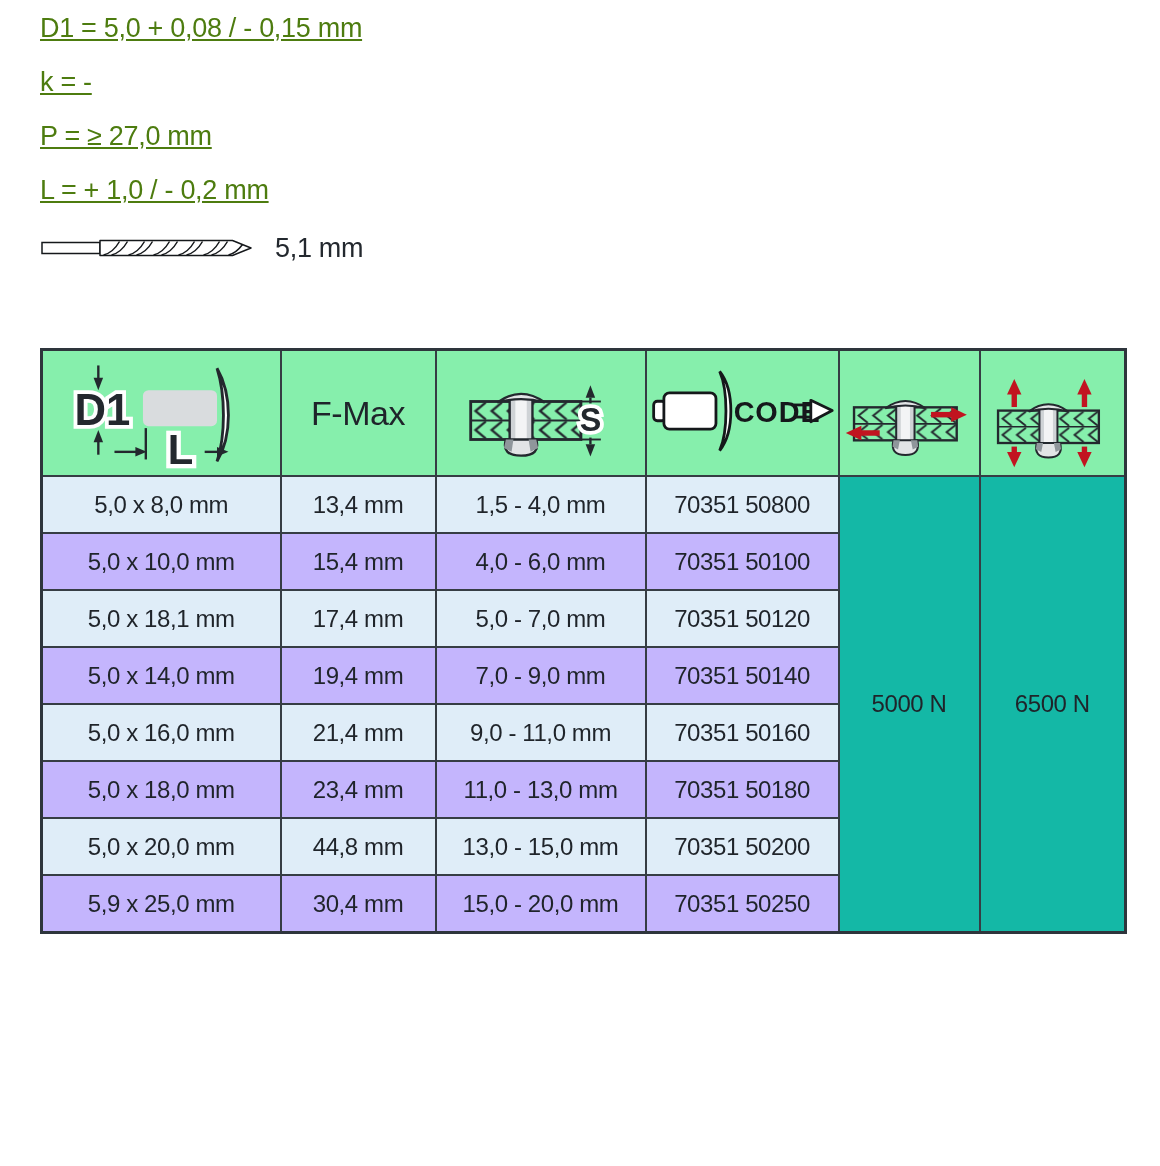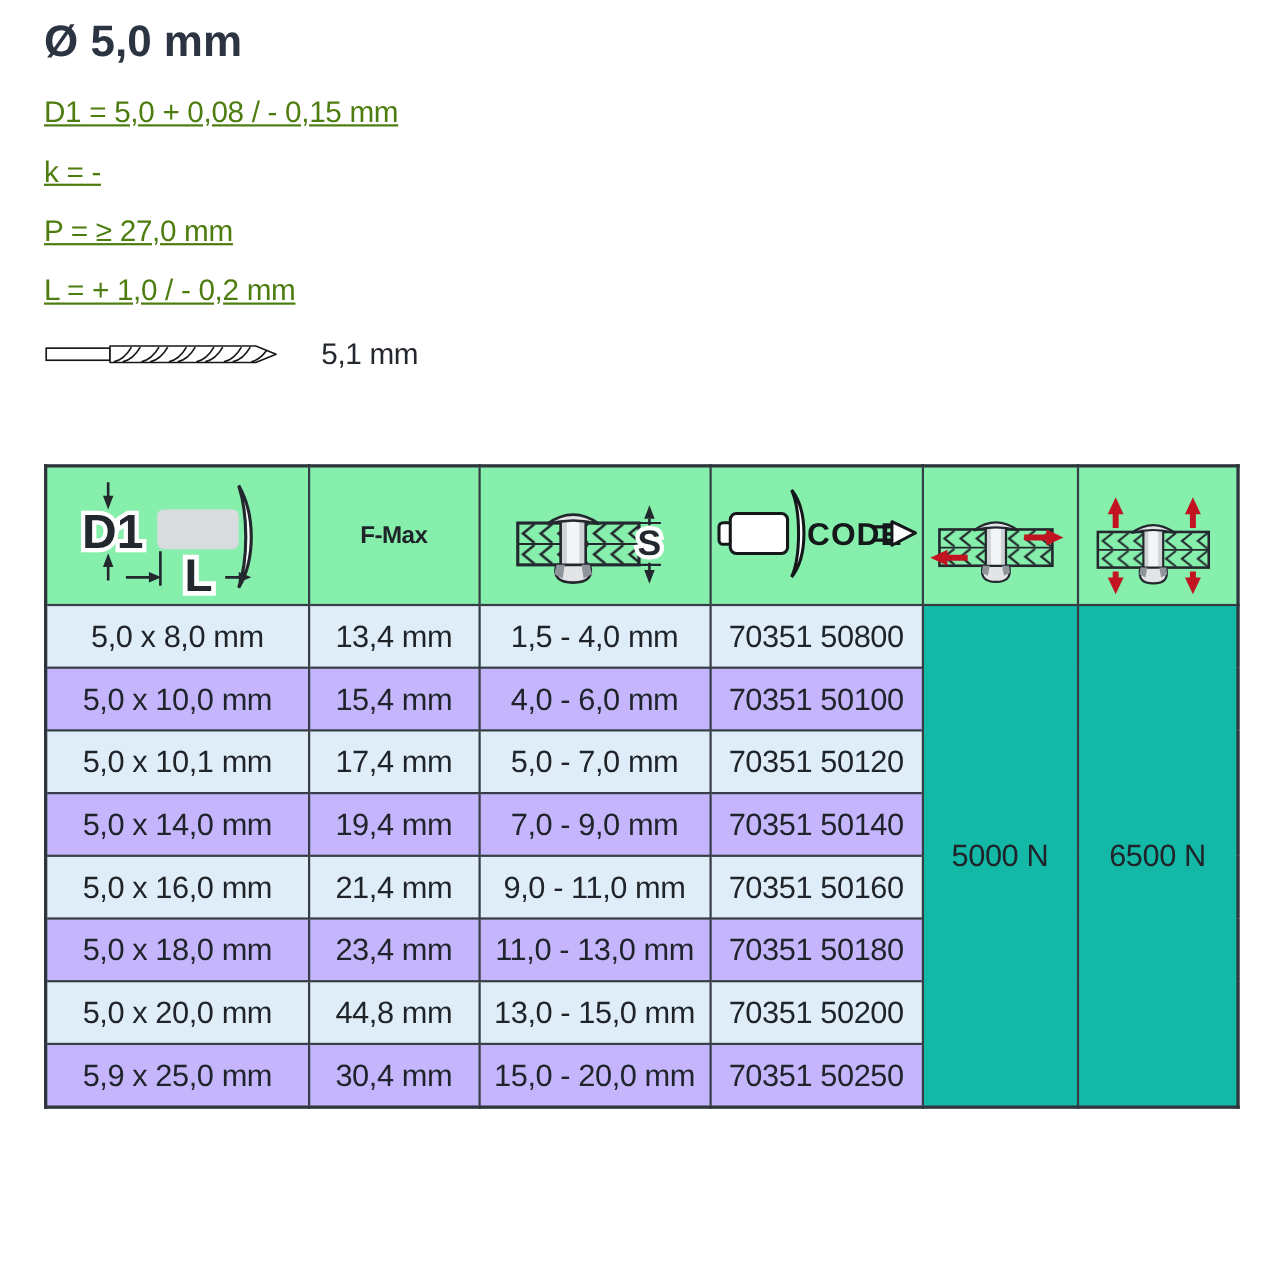--- a/index.html
+++ b/index.html
@@ -10,46 +10,45 @@
   }
   .page{padding:14px 38px 0 40px;}
   .title{
     font-size:40px;font-weight:bold;color:#2b3440;
     margin:2px 0 28px 0;letter-spacing:0px;line-height:44px;
   }
   .spec-line{
     font-size:27px;line-height:28px;margin:0 0 26px 0;color:#4d7c0f;
     letter-spacing:-0.3px;white-space:pre;text-decoration:underline;
   }
-  .drill-row{display:flex;align-items:center;gap:36px;margin:14px 0 0 0;height:36px;}
+  .drill-row{display:flex;align-items:center;gap:19px;margin:14px 0 0 0;height:36px;}
   .drill-size{font-size:27px;color:#23282e;letter-spacing:-0.3px;}
   .spec-table{
     border-collapse:collapse;table-layout:fixed;
     width:1084px;margin-top:82px;
     border:3px solid #2e353c;
   }
   .spec-table th,.spec-table td{
     border:2px solid #363d44;text-align:center;vertical-align:middle;
     padding:0;color:#1f242a;
   }
   .spec-table thead th{height:124px;background:#86efac;}
-  .spec-table tbody td{height:55px;font-size:28px;letter-spacing:-0.4px;}
+  .spec-table tbody td{height:55px;font-size:24px;letter-spacing:-0.4px;}
   .row-blue td{background:#dfedf8;}
   .row-white td{background:#c4b5fd;}
   td.strength{background:#14b8a6;font-size:29px;}
-  .fmax-head{font-size:22px;font-weight:bold;letter-spacing:-0.5px;}
+  .fmax-head{font-size:34px;font-weight:normal;letter-spacing:-0.5px;}
   .diag{display:inline-block;line-height:0;}
   svg text{font-family:"Liberation Sans",sans-serif;}
 </style>
 </head>
 <body>
 
 <div class="page">
 
-  <h1 class="title">Ø 5,0 mm</h1>
 
   <p class="spec-line">D1 = 5,0 + 0,08 / - 0,15 mm</p>
   <p class="spec-line">k = -</p>
   <p class="spec-line">P = ≥ 27,0 mm</p>
   <p class="spec-line">L = + 1,0 / - 0,2 mm</p>
 
   <div class="drill-row">
     <span class="diag">
       <svg viewBox="0 0 430 60" width="216" height="30" aria-hidden="true">
         <rect x="3" y="19" width="116" height="22" fill="#ffffff" stroke="#15181b" stroke-width="3"></rect>
@@ -217,21 +216,21 @@
         <td class="strength" rowspan="8">5000 N</td>
         <td class="strength" rowspan="8">6500 N</td>
       </tr>
       <tr class="row-white">
         <td>5,0 x 10,0 mm</td>
         <td>15,4 mm</td>
         <td>4,0 - 6,0 mm</td>
         <td>70351 50100</td>
       </tr>
       <tr class="row-blue">
-        <td>5,0 x 10,1 mm</td>
+        <td>5,0 x 18,1 mm</td>
         <td>17,4 mm</td>
         <td>5,0 - 7,0 mm</td>
         <td>70351 50120</td>
       </tr>
       <tr class="row-white">
         <td>5,0 x 14,0 mm</td>
         <td>19,4 mm</td>
         <td>7,0 - 9,0 mm</td>
         <td>70351 50140</td>
       </tr>

